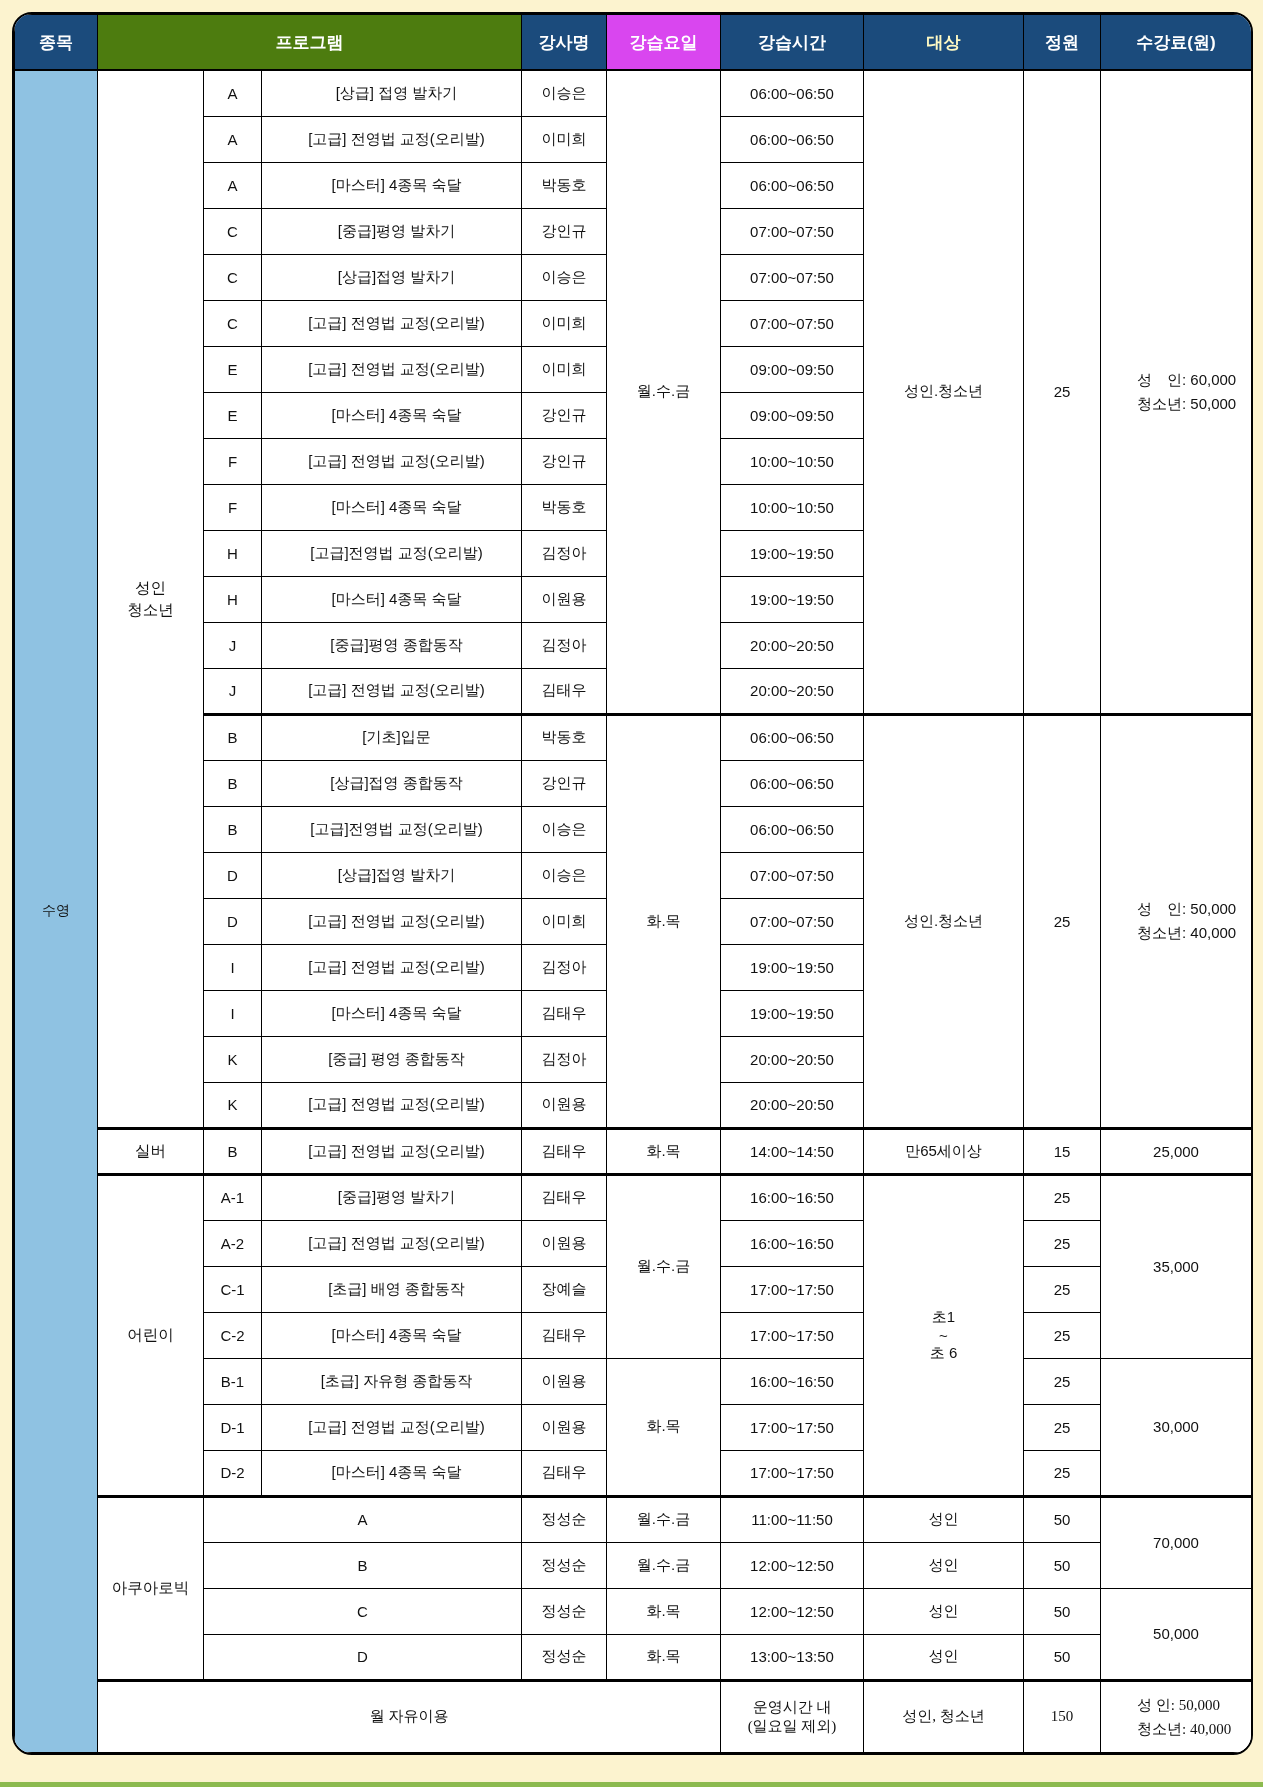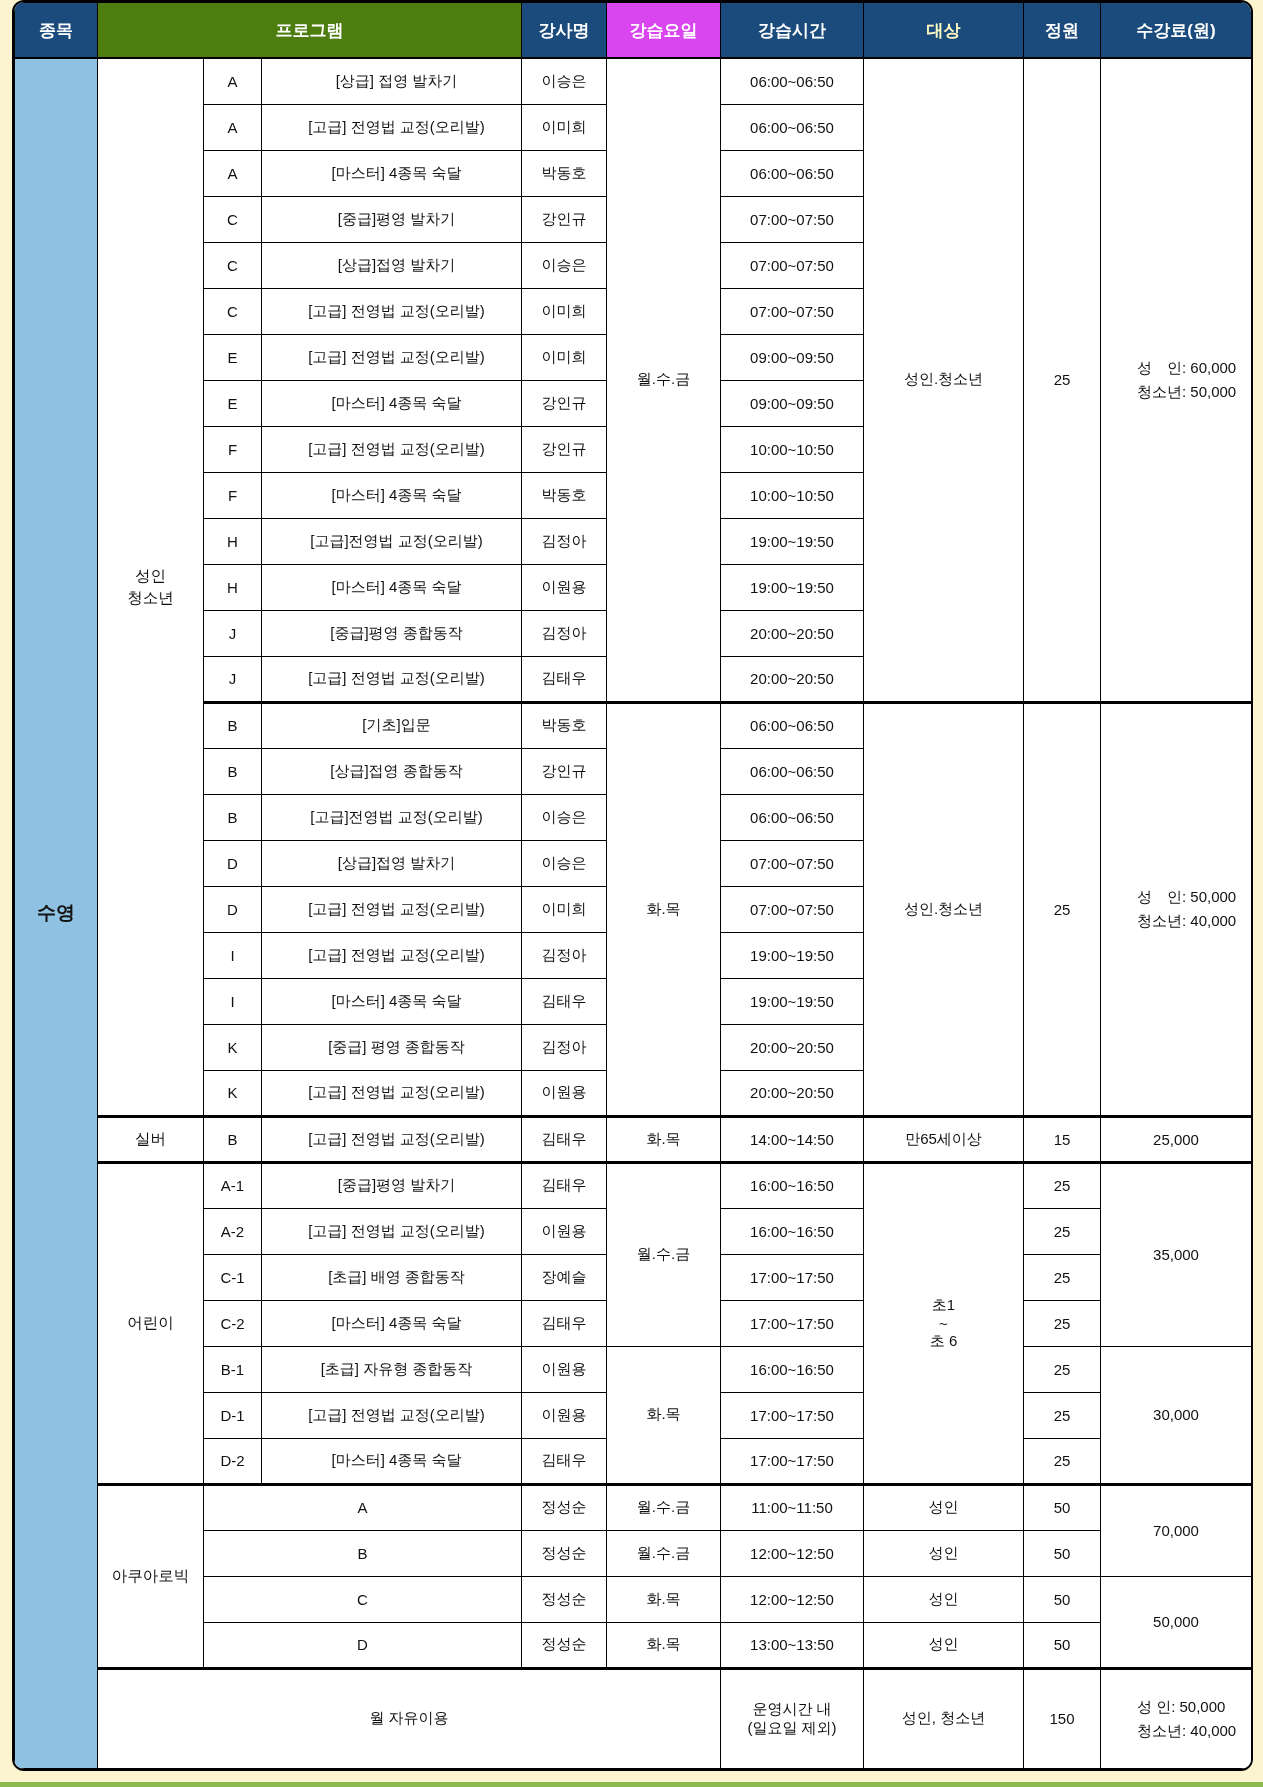--- a/index.html
+++ b/index.html
@@ -7,25 +7,25 @@
     position: relative;
     width: 1263px;
     min-height: 1787px;
     box-sizing: border-box;
     background: #FCF3CF;
     font-family: "Liberation Sans", "DejaVu Sans", sans-serif;
     color: #111;
   }
   .table-wrap {
     position: absolute;
-    top: 0;
+    top: 12px;
     left: 12px;
     width: 1237px;
     border: 2.5px solid #000;
-    border-radius: 12px;
+    border-radius: 20px;
     overflow: hidden;
     background: #fff;
   }
   table {
     border-collapse: collapse;
     table-layout: fixed;
     width: 100%;
   }
   th, td {
     border: 1.5px solid #000;
@@ -39,25 +39,25 @@
   }
   thead th {
     background: #1B4B7C;
     color: #fff;
     font-weight: bold;
     font-size: 17px;
     height: 50px;
     border-bottom: 2.5px solid #000;
   }
   tbody tr { height: 46px; }
-  tbody tr.free { height: 100px; }
+  tbody tr.free { height: 72px; font-family: Liberation Serif, serif; }
   td.cat {
     background: #8FC2E2;
-    font-weight: bold;
-    font-size: 19px;
+    font-weight: normal;
+    font-size: 14px;
   }
   td.group { font-size: 15.5px; line-height: 1.4; }
   td.prog {
     text-align: center;
     padding-left: 13px;
   }
   td.fee2 {
     text-align: left;
     padding-left: 36px;
     line-height: 1.6;

